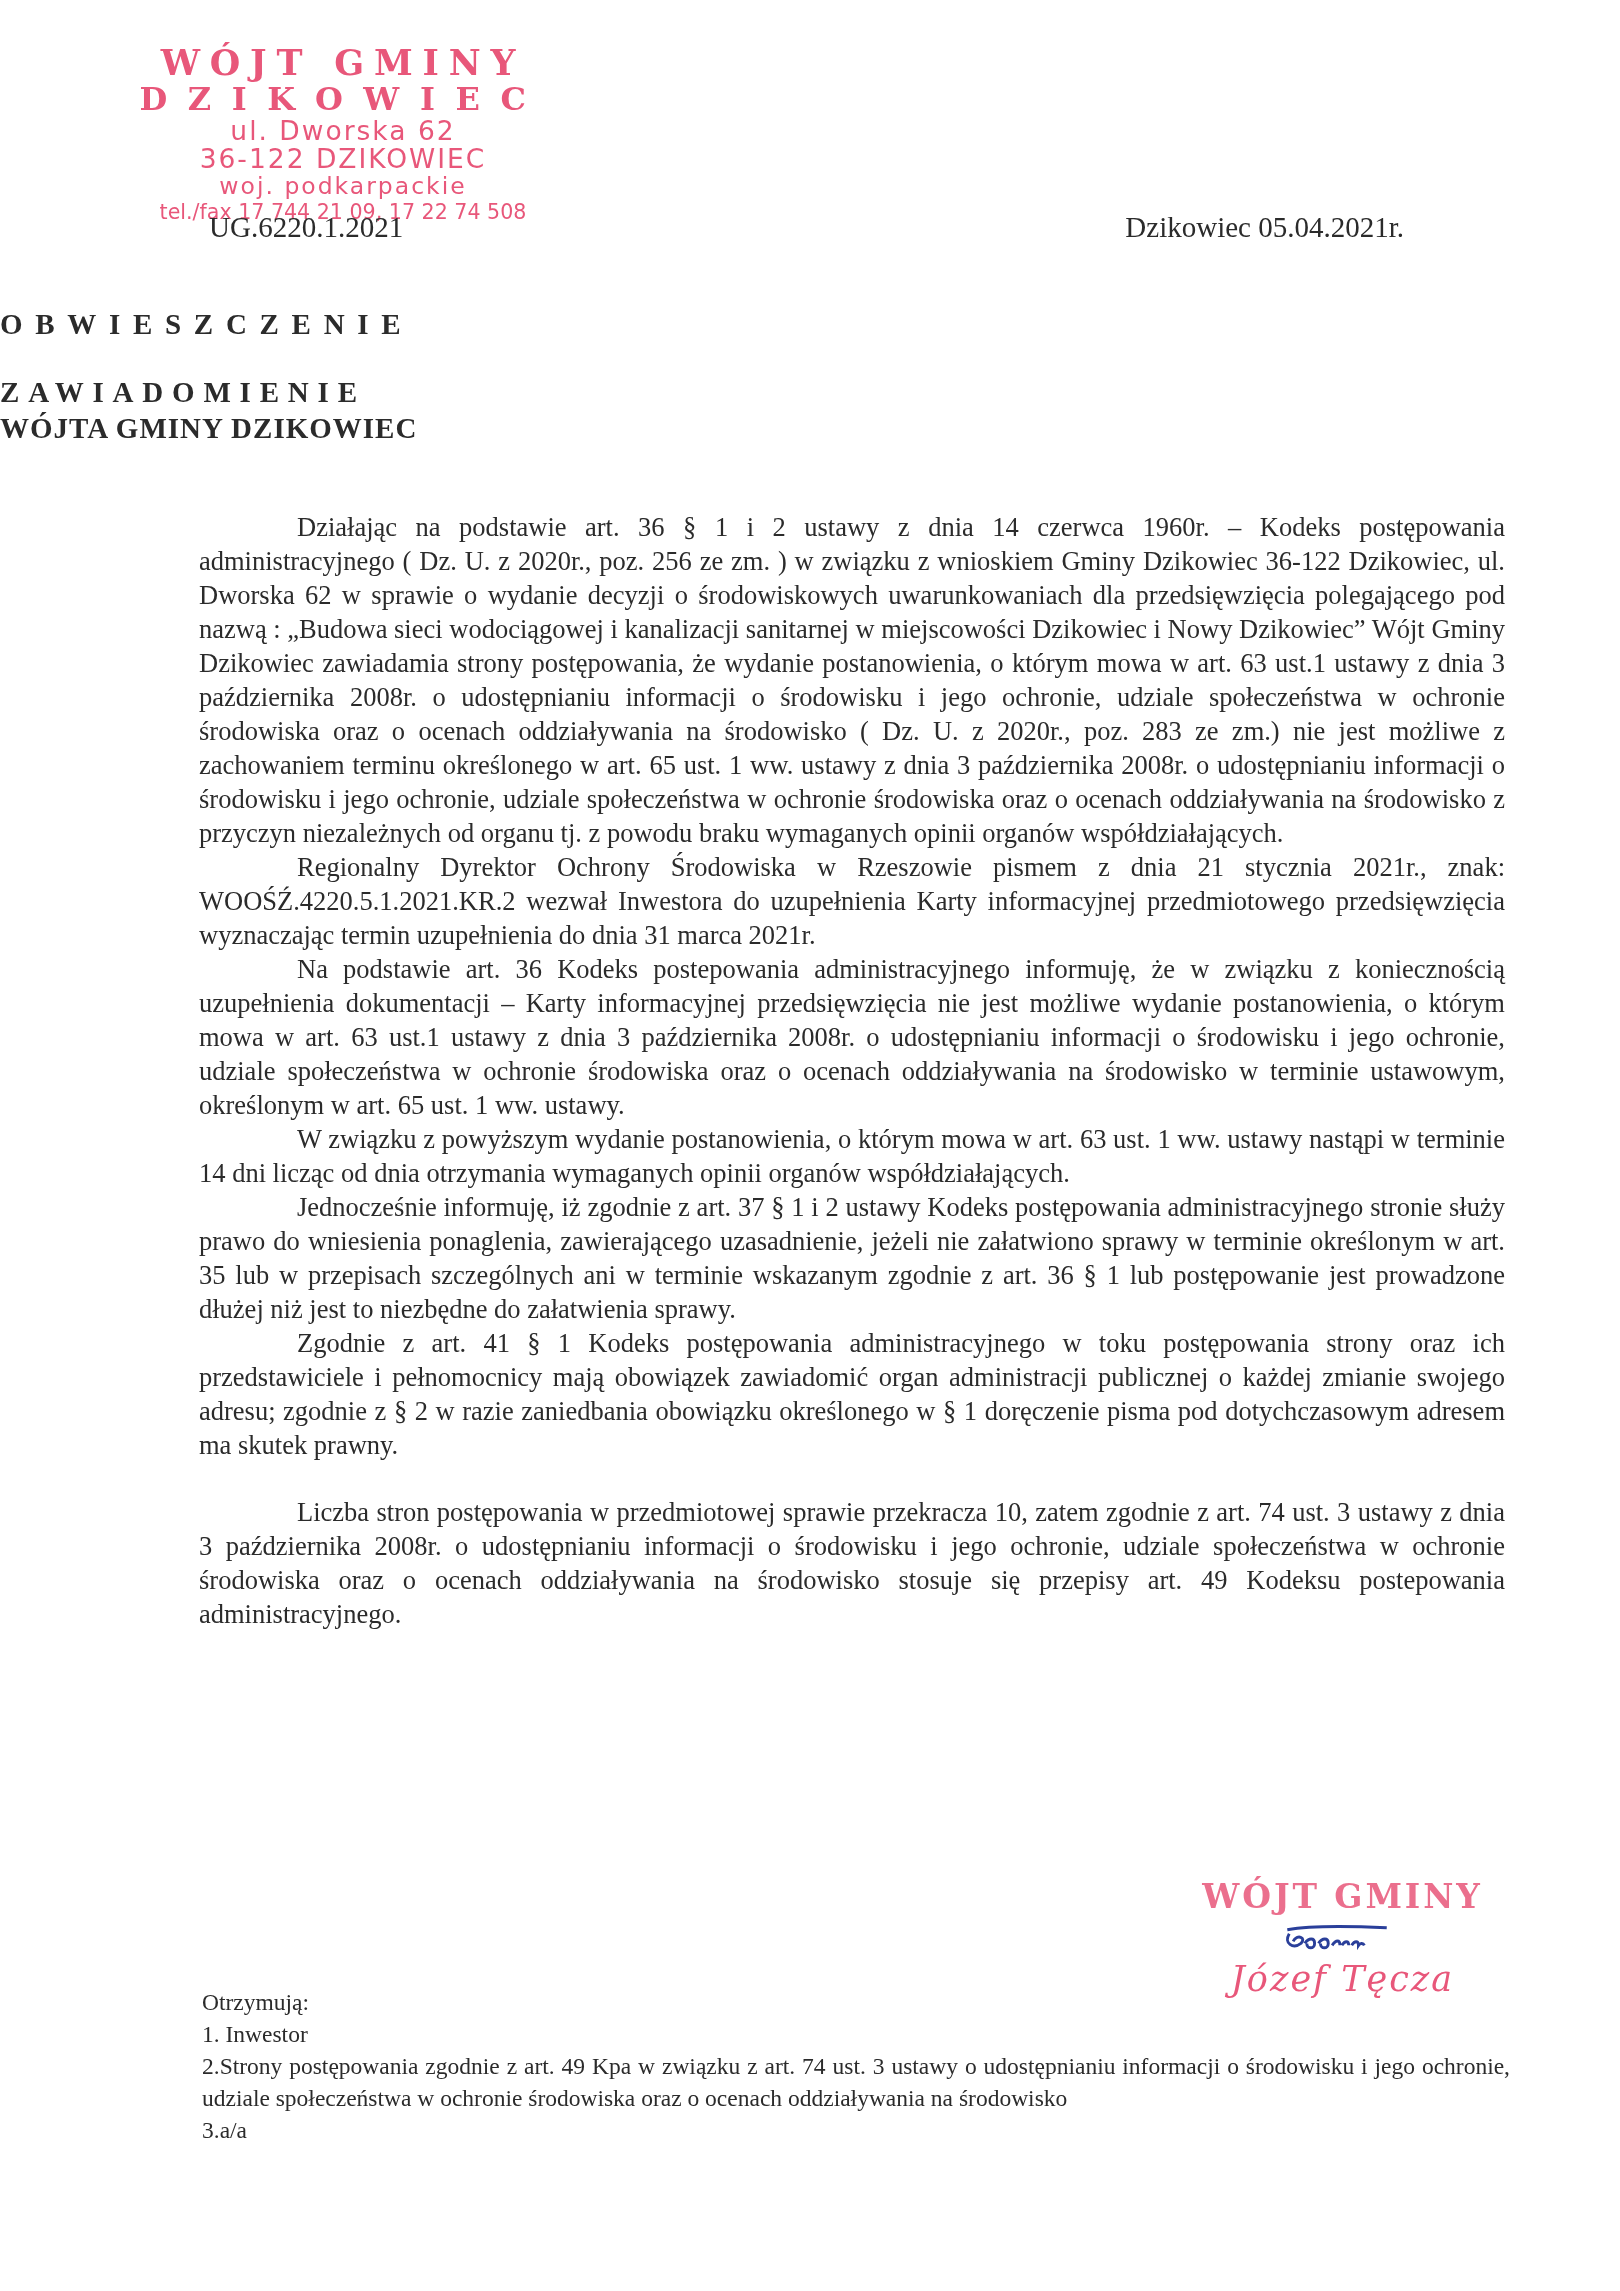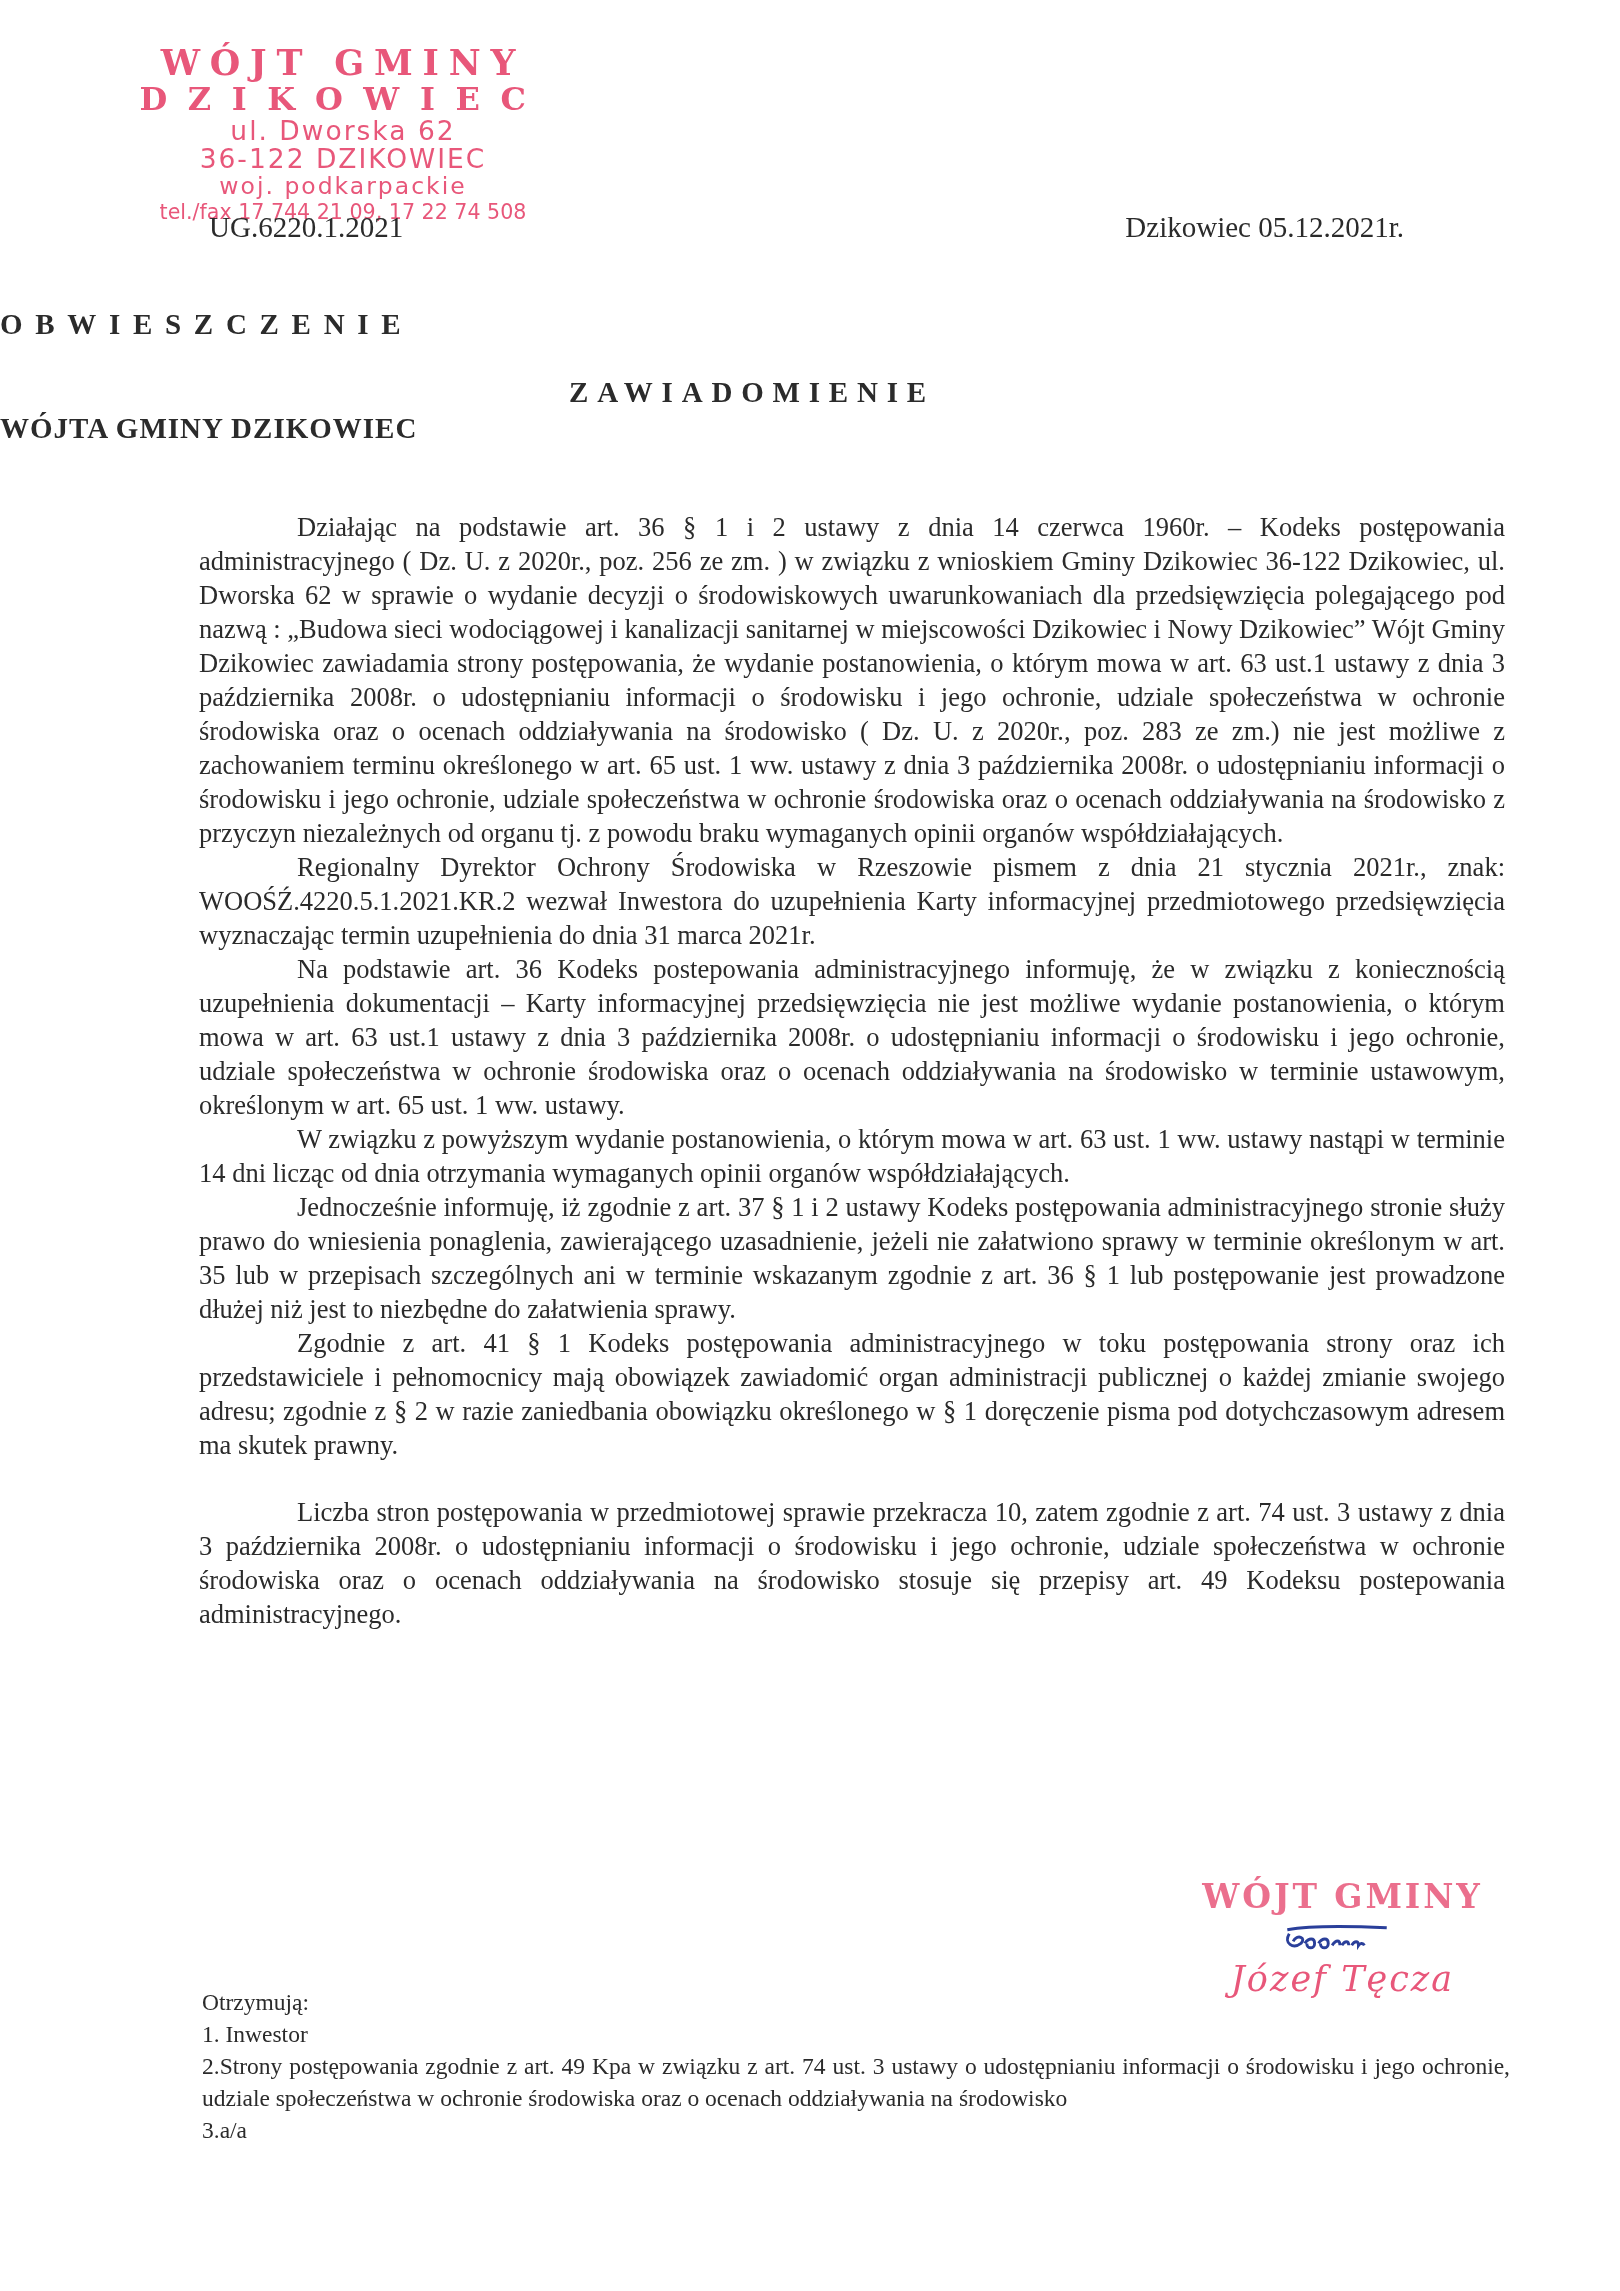--- a/index.html
+++ b/index.html
@@ -24,21 +24,21 @@
   .stamp .l6 { font-size: 20.6px; line-height: 25.5px; }
 
   .ref { position: absolute; left: 209px; top: 211px; font-size: 29px; }
   .place-date { position: absolute; right: 100px; top: 211px; font-size: 29px; }
 
   .title1 {
     position: absolute; left: 0; right: 0; top: 308px; text-align: left;
     font-weight: bold; font-size: 29px; letter-spacing: 12.7px;
   }
   .title2 {
-    position: absolute; left: 0; right: 0; top: 376px; text-align: center;
+    position: absolute; left: 0; right: 0; top: 376px; text-align: left;
     font-weight: bold; font-size: 29px; letter-spacing: 8.8px;
   }
   .title3 {
     position: absolute; left: 0; right: 0; top: 412px; text-align: left;
     font-weight: bold; font-size: 29px; letter-spacing: 1px;
   }
 
   .body {
     position: absolute; left: 199px; top: 510px; width: 1306px;
     font-size: 26.5px; line-height: 34px; text-align: justify;
@@ -69,21 +69,21 @@
   <div class="stamp">
     <div class="l1">WÓJT GMINY</div>
     <div class="l2">DZIKOWIEC</div>
     <div class="l3">ul. Dworska 62</div>
     <div class="l4">36-122 DZIKOWIEC</div>
     <div class="l5">woj. podkarpackie</div>
     <div class="l6">tel./fax 17 744 21 09, 17 22 74 508</div>
   </div>
 
   <div class="ref">UG.6220.1.2021</div>
-  <div class="place-date">Dzikowiec 05.12.2021r.</div>
+  <div class="place-date">Dzikowiec 05.04.2021r.</div>
 
   <div class="title1">OBWIESZCZENIE</div>
   <div class="title2">ZAWIADOMIENIE</div>
   <div class="title3">WÓJTA GMINY DZIKOWIEC</div>
 
   <div class="body">
     <p>Działając na podstawie art. 36 § 1 i 2 ustawy z dnia 14 czerwca 1960r. – Kodeks postępowania administracyjnego  ( Dz. U. z 2020r., poz. 256 ze zm. ) w związku z wnioskiem Gminy Dzikowiec 36-122 Dzikowiec, ul. Dworska 62 w sprawie o wydanie decyzji o środowiskowych uwarunkowaniach dla przedsięwzięcia polegającego pod nazwą : „Budowa sieci wodociągowej i kanalizacji sanitarnej w miejscowości Dzikowiec i Nowy Dzikowiec” Wójt Gminy Dzikowiec zawiadamia strony postępowania, że wydanie postanowienia, o którym mowa w art. 63 ust.1 ustawy  z dnia 3 października  2008r. o udostępnianiu informacji o środowisku i jego ochronie, udziale społeczeństwa w ochronie środowiska oraz o ocenach oddziaływania na środowisko ( Dz. U. z 2020r., poz. 283 ze zm.) nie jest możliwe z zachowaniem terminu określonego w art. 65 ust. 1 ww. ustawy  z dnia 3 października 2008r. o udostępnianiu informacji o środowisku i jego ochronie, udziale społeczeństwa w ochronie środowiska oraz o ocenach oddziaływania na środowisko z przyczyn niezależnych od organu tj. z powodu braku wymaganych opinii organów współdziałających.</p>
     <p>Regionalny Dyrektor Ochrony Środowiska w Rzeszowie pismem z dnia 21 stycznia 2021r., znak: WOOŚŹ.4220.5.1.2021.KR.2 wezwał Inwestora do uzupełnienia Karty informacyjnej przedmiotowego przedsięwzięcia wyznaczając termin uzupełnienia do dnia  31 marca 2021r.</p>
     <p>Na podstawie art. 36 Kodeks postepowania administracyjnego informuję, że w związku z koniecznością uzupełnienia dokumentacji – Karty informacyjnej przedsięwzięcia nie jest możliwe wydanie postanowienia, o którym mowa w art. 63 ust.1 ustawy  z dnia 3 października 2008r. o udostępnianiu informacji o środowisku i jego ochronie, udziale społeczeństwa w ochronie środowiska oraz o ocenach oddziaływania na środowisko w terminie ustawowym, określonym w art. 65 ust. 1 ww. ustawy.</p>
     <p>W związku z powyższym wydanie postanowienia, o którym mowa w art. 63 ust. 1 ww. ustawy nastąpi w terminie 14 dni licząc od dnia otrzymania wymaganych opinii organów współdziałających.</p>

